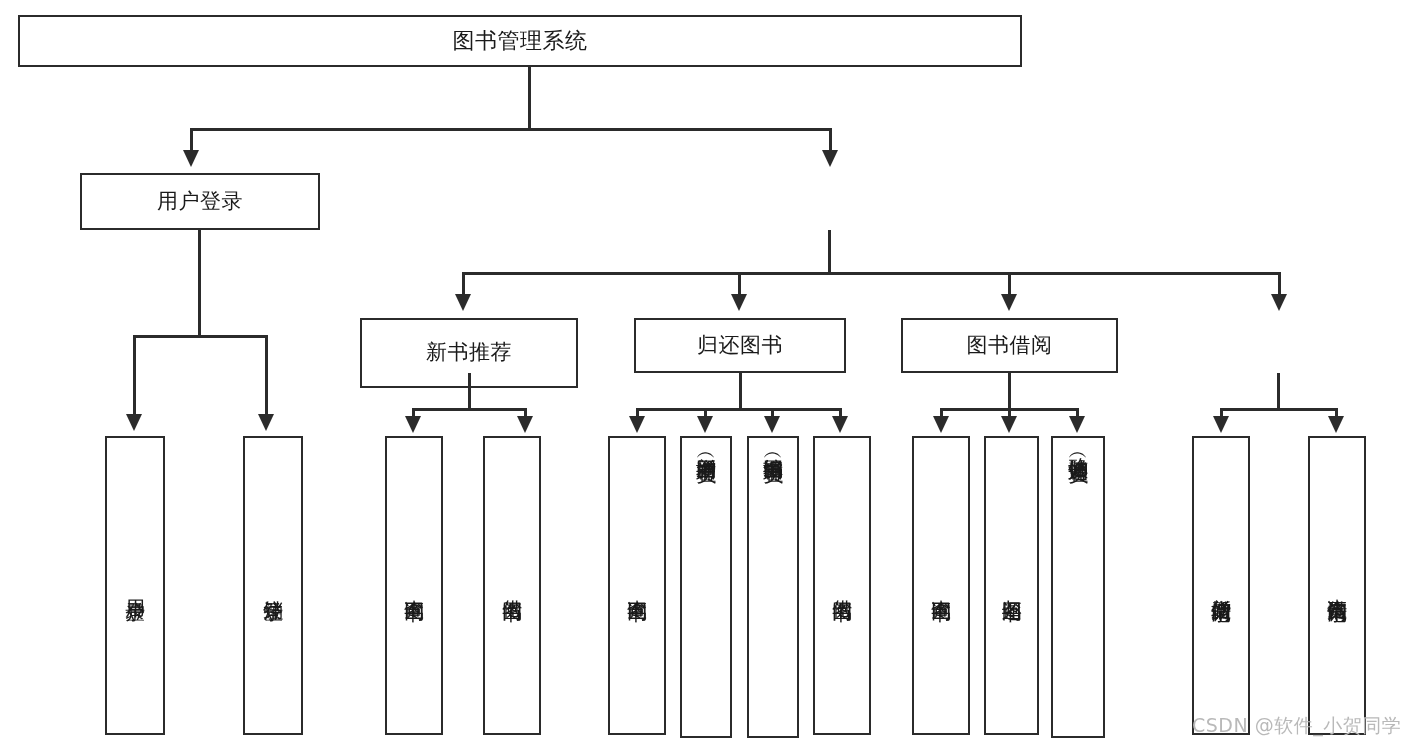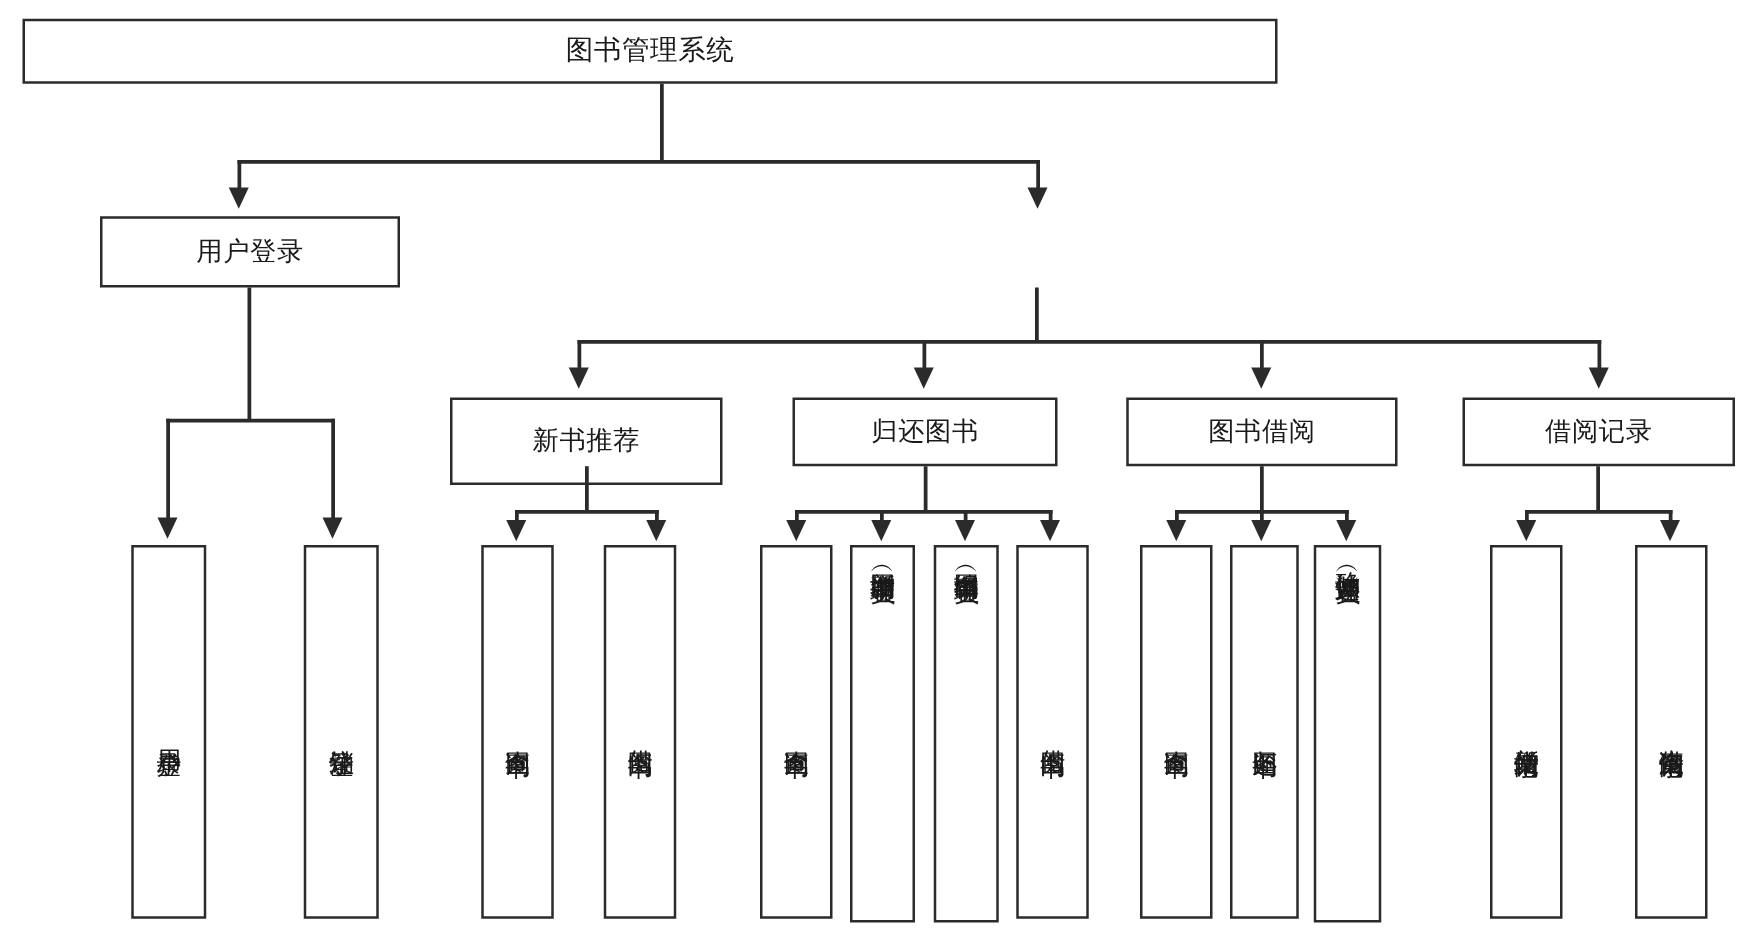--- a/index.html
+++ b/index.html
@@ -124,23 +124,20 @@
 
   <div class="node h" style="left:360px; top:318px; width:218px; height:70px;">
     <span class="label-h">新书推荐</span>
   </div>
   <div class="node h" style="left:634px; top:318px; width:212px; height:55px;">
     <span class="label-h">归还图书</span>
   </div>
   <div class="node h" style="left:901px; top:318px; width:217px; height:55px;">
     <span class="label-h">图书借阅</span>
   </div>
-  <div class="node h" style="left:1170px; top:318px; width:218px; height:55px;">
-    <span class="label-h">借阅记录</span>
-  </div>
 
   <div class="conn vline" style="left:468px; top:373px; width:3px; height:37px;"></div>
   <div class="conn hline" style="left:412px; top:408px; width:115px; height:3px;"></div>
   <div class="conn vline" style="left:412px; top:408px; width:3px; height:10px;"></div>
   <div class="arrow" style="left:405px; top:416px;"></div>
   <div class="conn vline" style="left:524px; top:408px; width:3px; height:10px;"></div>
   <div class="arrow" style="left:517px; top:416px;"></div>
 
   <div class="conn vline" style="left:739px; top:373px; width:3px; height:37px;"></div>
   <div class="conn hline" style="left:636px; top:408px; width:206px; height:3px;"></div>
@@ -206,14 +203,15 @@
     <span class="label-v">确认归还（管理员）</span>
   </div>
 
   <div class="node v mid" style="left:1192px; top:436px; width:58px; height:299px;">
     <span class="label-v">新增借阅记录</span>
   </div>
   <div class="node v mid" style="left:1308px; top:436px; width:58px; height:299px;">
     <span class="label-v">查询借阅记录</span>
   </div>
 
+  <div id="watermark" style="left:1192px; top:713px;">CSDN @软件_小贺同学</div>
 
 </div>
 
 </body></html>

